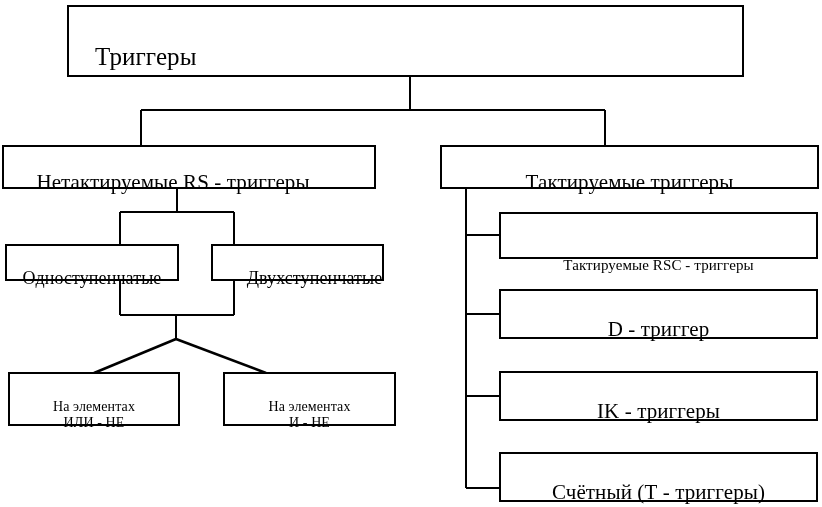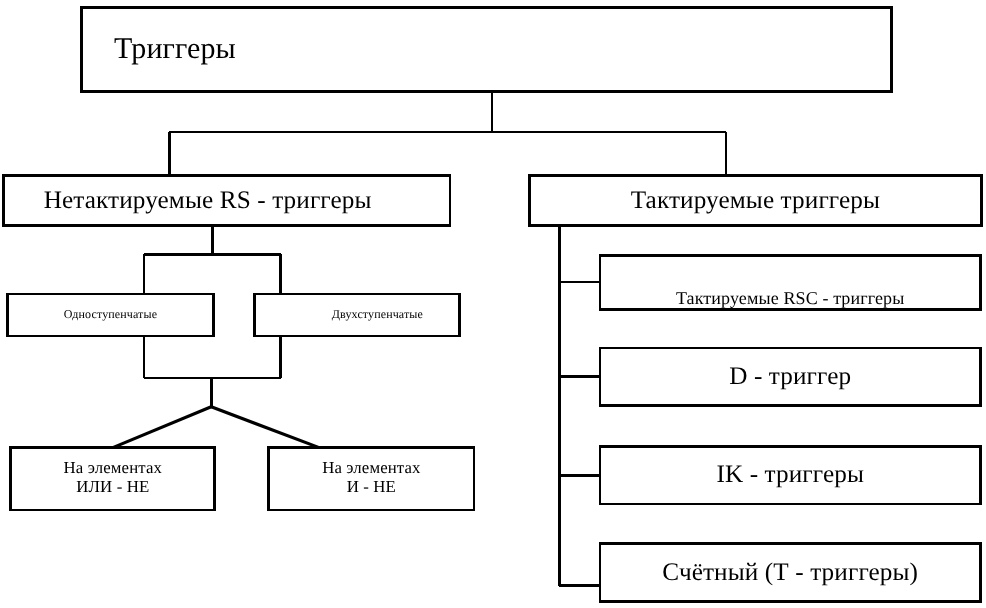--- a/index.html
+++ b/index.html
@@ -51,31 +51,32 @@
     display: flex;
     align-items: center;
     justify-content: center;
     text-align: center;
     color: #000000;
     font-family: "Liberation Serif", "DejaVu Serif", serif;
     line-height: 1.14;
     white-space: pre-line;
     letter-spacing: 0.1px;
     pointer-events: none;
+    margin-top: 16px;
   }
   .lbl-root {
     font-size: 25px;
     justify-content: flex-start;
     padding-left: 27px;
   }
   .lbl-l2 {
     font-size: 21px;
   }
   .lbl-l3-small {
-    font-size: 10px;
+    font-size: 18px;
     text-align: right;
   }
   .lbl-leaf {
     font-size: 14px;
   }
   .lbl-rsc {
     font-size: 15px;
   }
   .lbl-right-big {
     font-size: 21px;

